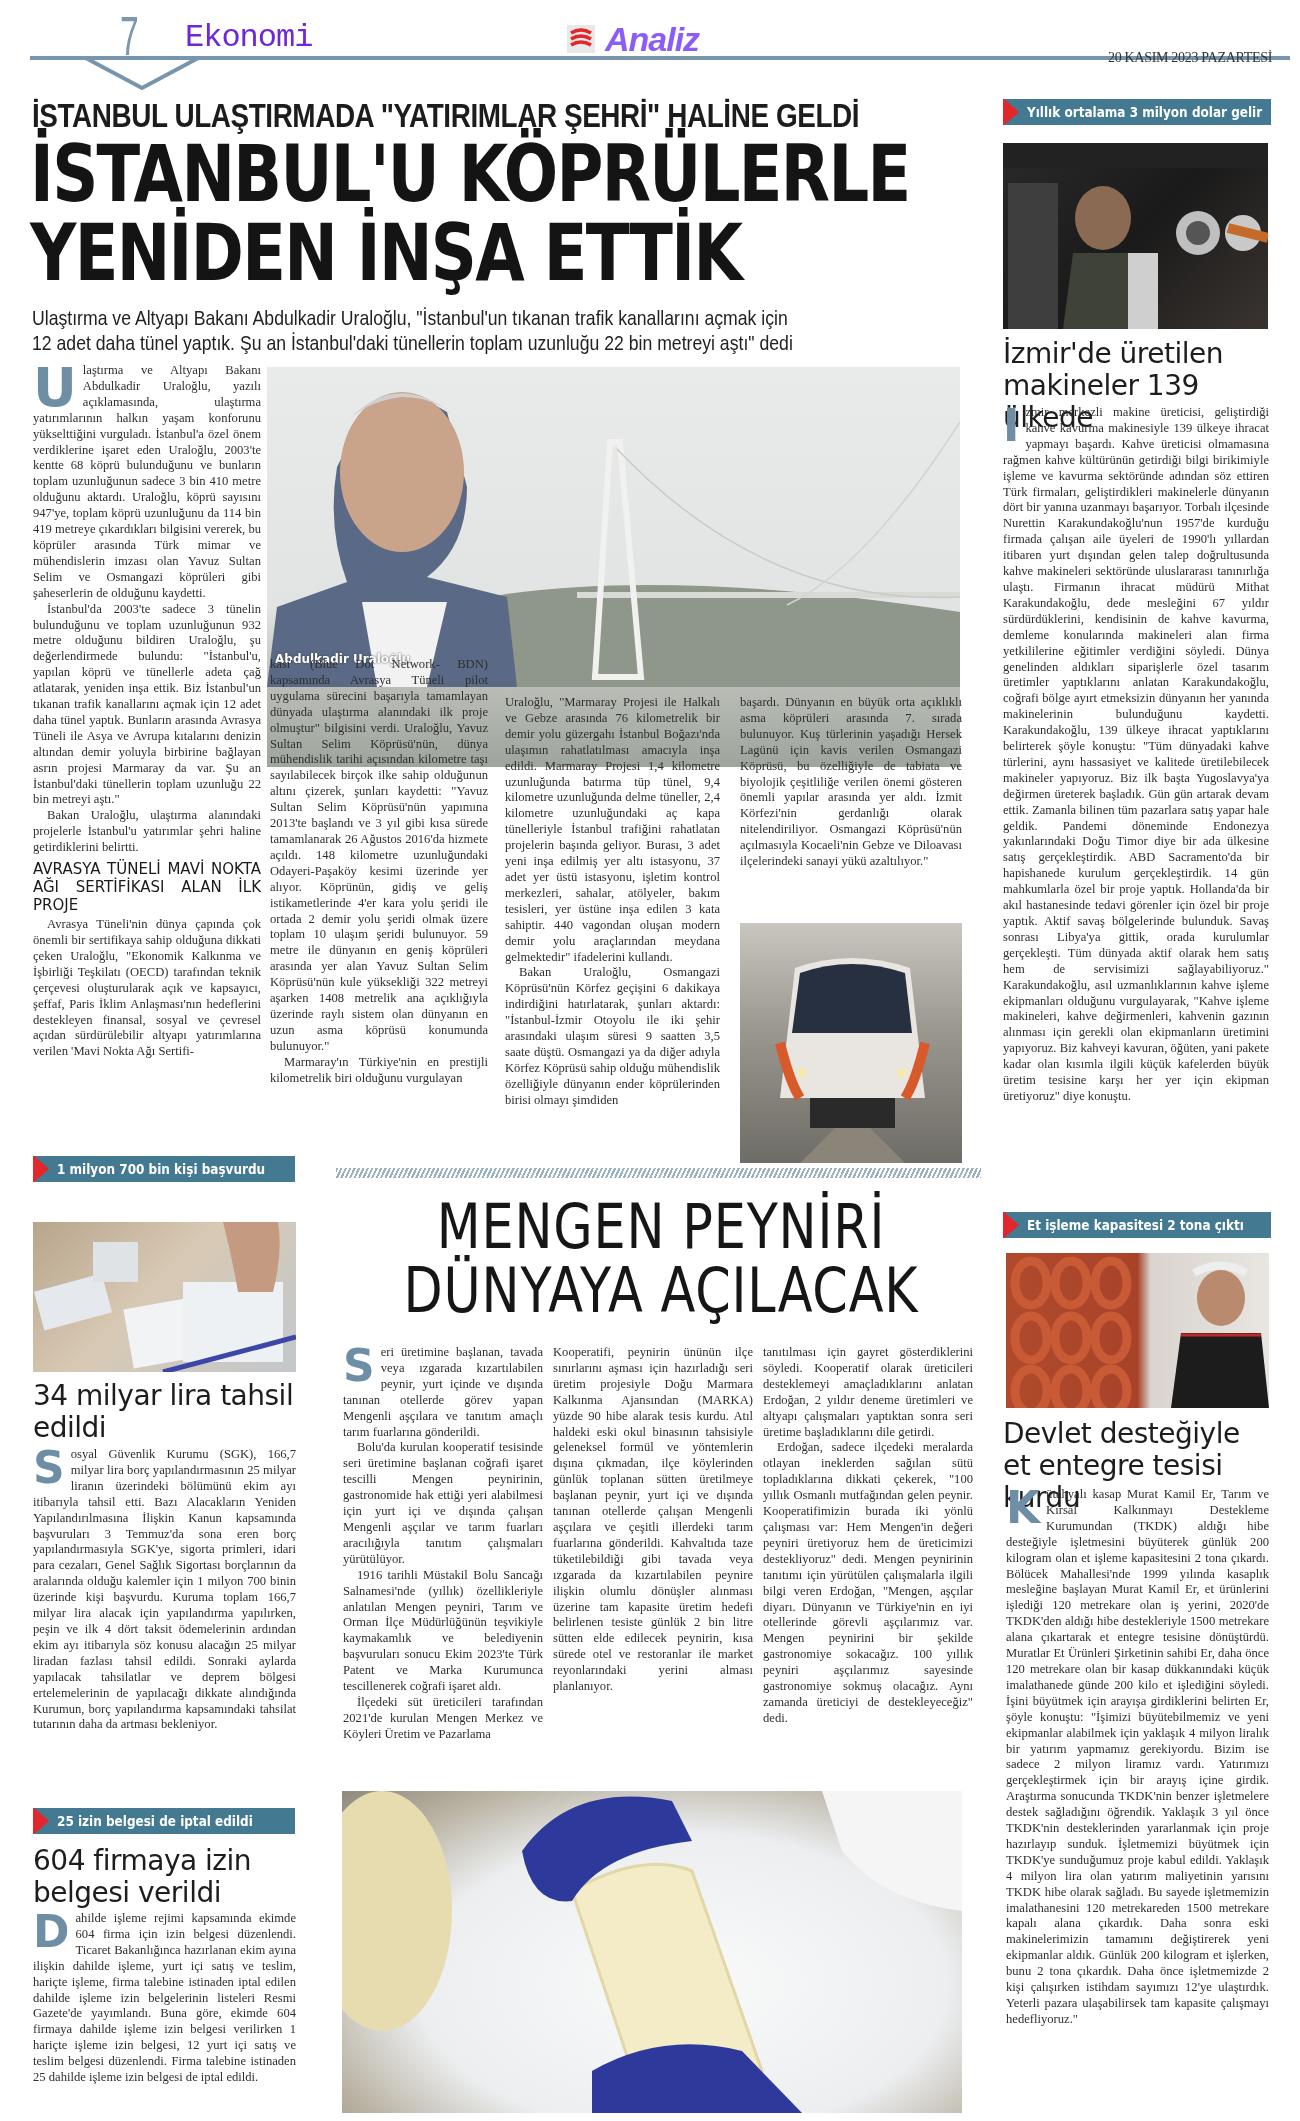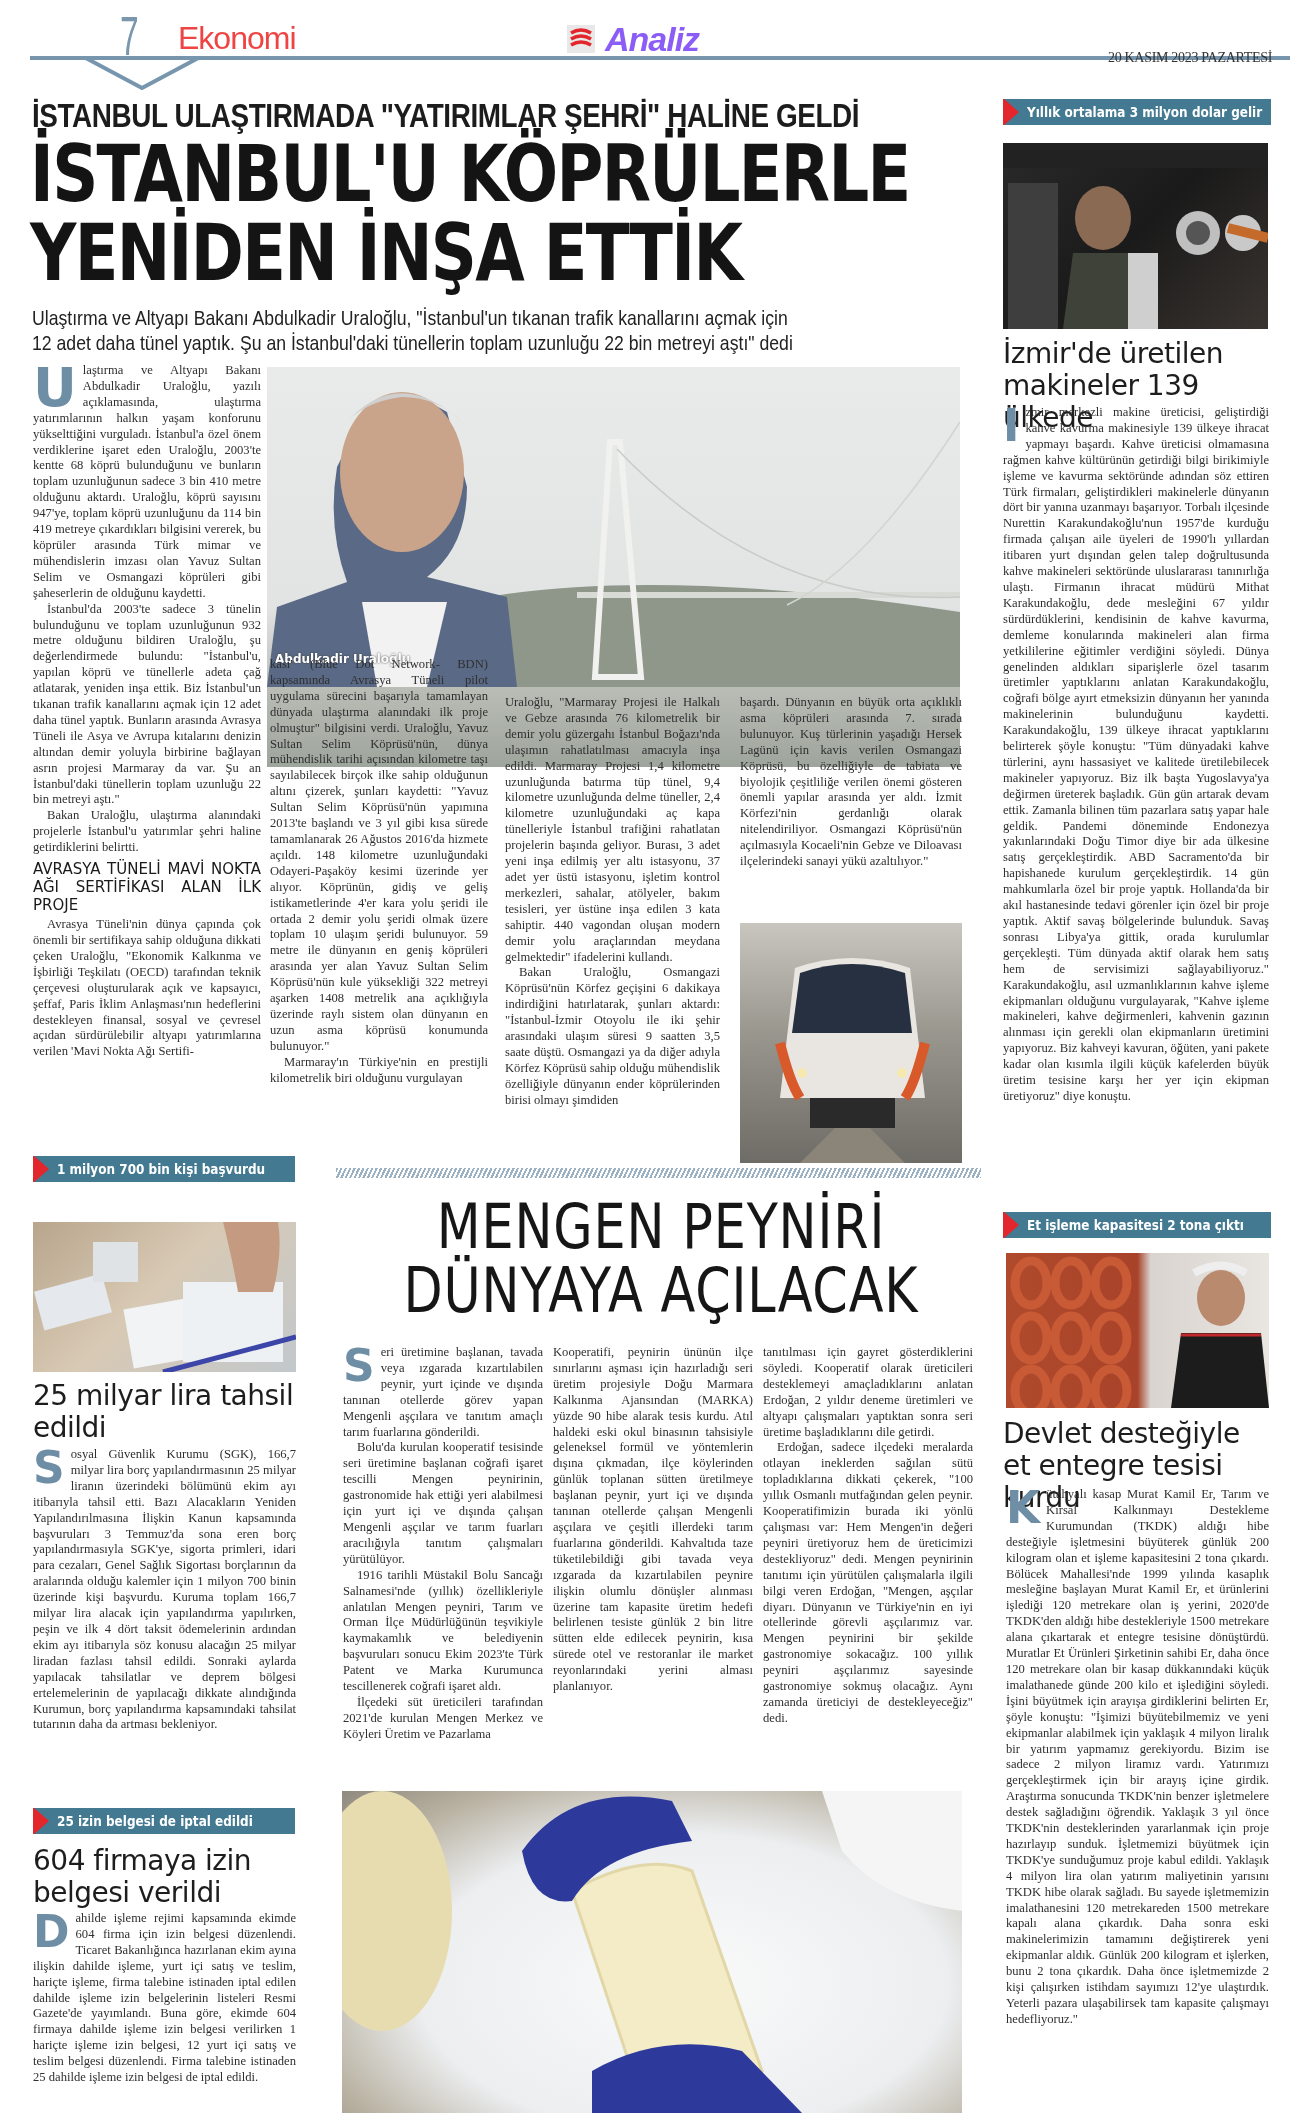--- a/index.html
+++ b/index.html
@@ -7,21 +7,21 @@
 body{position:relative;font-family:"Liberation Serif","DejaVu Serif",serif;color:#2a2a2a}
 .abs{position:absolute}
 .body-text{font-family:"Liberation Serif",serif;font-size:12.6px;line-height:15.9px;text-align:justify;hyphens:auto;color:#2f2f2f}
 .body-text p{text-indent:14px}
 .body-text p.noind{text-indent:0}
 .dropcap{float:left;font-family:"DejaVu Sans",sans-serif;font-weight:bold;color:#6e8ea5;font-size:54px;line-height:44px;margin:3px 6px 0 0}
 .dropcap.small{font-size:44px;line-height:36px}
 
 .hdr-line{left:30px;top:56px;width:1260px;height:4px;background:#7796ad}
 .pagenum{left:120px;top:8px;font-family:"Liberation Sans",sans-serif;font-size:56px;color:#7a97ad;line-height:56px;transform:scaleX(0.6);transform-origin:left top}
-.section{left:178px;top:22px;font-family:Liberation Sans, sans-serif;font-size:32px;color:#ef4444;line-height:32px;letter-spacing:-1px}
+.section{left:185px;top:22px;font-family:Liberation Mono, monospace;font-size:32px;color:#6d28d9;line-height:32px;letter-spacing:-1px}
 .chevron{left:82px;top:56px;width:120px;height:34px}
 .logo{left:567px;top:22px;width:180px;height:34px;display:flex;align-items:center}
 .logo-mark{width:28px;height:28px;background:#e8e8e8;position:relative;overflow:hidden}
 .logo-text{font-family:"Liberation Sans",sans-serif;font-weight:bold;font-size:34px;color:#8b5cf6;font-style:italic;letter-spacing:-1px;line-height:34px;margin-left:10px}
 .date{right:28px;top:50px;font-family:Liberation Serif, serif;font-size:14px;color:#333;letter-spacing:-0.3px}
 
 .kicker{left:32px;top:95px;font-family:"Liberation Sans",sans-serif;font-weight:bold;font-size:34px;line-height:40px;color:#1c1c1c;transform:scaleX(0.82);transform-origin:left top;white-space:nowrap;letter-spacing:-0.5px}
 .headline{left:30px;font-family:"DejaVu Sans",sans-serif;font-weight:bold;font-size:78px;line-height:78px;color:#141414;transform:scaleX(0.82);transform-origin:left top;white-space:nowrap;letter-spacing:-2px}
 .subdeck{left:32px;top:305px;width:1130px;font-family:"Liberation Sans",sans-serif;font-size:21px;line-height:25px;color:#222;transform:scaleX(0.84);transform-origin:left top}
 
@@ -172,21 +172,21 @@
 <div class="photo" style="left:33px;top:1222px;width:263px;height:150px;background:linear-gradient(135deg,#b8a58c 0%,#d8c9b4 45%,#c2c8cc 100%)" title="Banknot sayan eller">
   <svg width="263" height="150" viewBox="0 0 263 150">
     <rect x="5" y="60" width="70" height="40" fill="#e5e9ee" transform="rotate(-15 40 80)"></rect>
     <rect x="60" y="20" width="45" height="40" fill="#dfe3e6"></rect>
     <rect x="95" y="80" width="80" height="60" fill="#f1f3f5" transform="rotate(-10 135 110)"></rect>
     <rect x="150" y="60" width="100" height="80" fill="#eef1f3"></rect>
     <path d="M190 0 Q200 40 205 70 L240 70 Q250 30 245 0Z" fill="#c49b80"></path>
     <path d="M130 150 L263 115" stroke="#3c45a8" stroke-width="5"></path>
   </svg>
 </div>
-<div class="abs sec-head" style="left:33px;top:1380px;width:270px">25 milyar lira tahsil edildi</div>
+<div class="abs sec-head" style="left:33px;top:1380px;width:270px">34 milyar lira tahsil edildi</div>
 <div class="abs body-text" style="left:33px;top:1447px;width:263px;height:335px;overflow:hidden">
   <span class="dropcap small">S</span>
   <p class="noind">osyal Güvenlik Kurumu (SGK), 166,7 milyar lira borç yapılandırmasının 25 milyar liranın üzerindeki bölümünü ekim ayı itibarıyla tahsil etti. Bazı Alacakların Yeniden Yapılandırılmasına İlişkin Kanun kapsamında başvuruları 3 Temmuz'da sona eren borç yapılandırmasıyla SGK'ye, sigorta primleri, idari para cezaları, Genel Sağlık Sigortası borçlarının da aralarında olduğu kalemler için 1 milyon 700 binin üzerinde kişi başvurdu. Kuruma toplam 166,7 milyar lira alacak için yapılandırma yapılırken, peşin ve ilk 4 dört taksit ödemelerinin ardından ekim ayı itibarıyla söz konusu alacağın 25 milyar liradan fazlası tahsil edildi. Sonraki aylarda yapılacak tahsilatlar ve deprem bölgesi ertelemelerinin de yapılacağı dikkate alındığında Kurumun, borç yapılandırma kapsamındaki tahsilat tutarının daha da artması bekleniyor.</p>
 </div>
 
 <div class="abs bar" style="left:33px;top:1808px;width:262px">
   <div class="tri"></div>
   <span>25 izin belgesi de iptal edildi</span>
 </div>
 <div class="abs sec-head" style="left:33px;top:1845px;width:270px">604 firmaya izin belgesi verildi</div>

